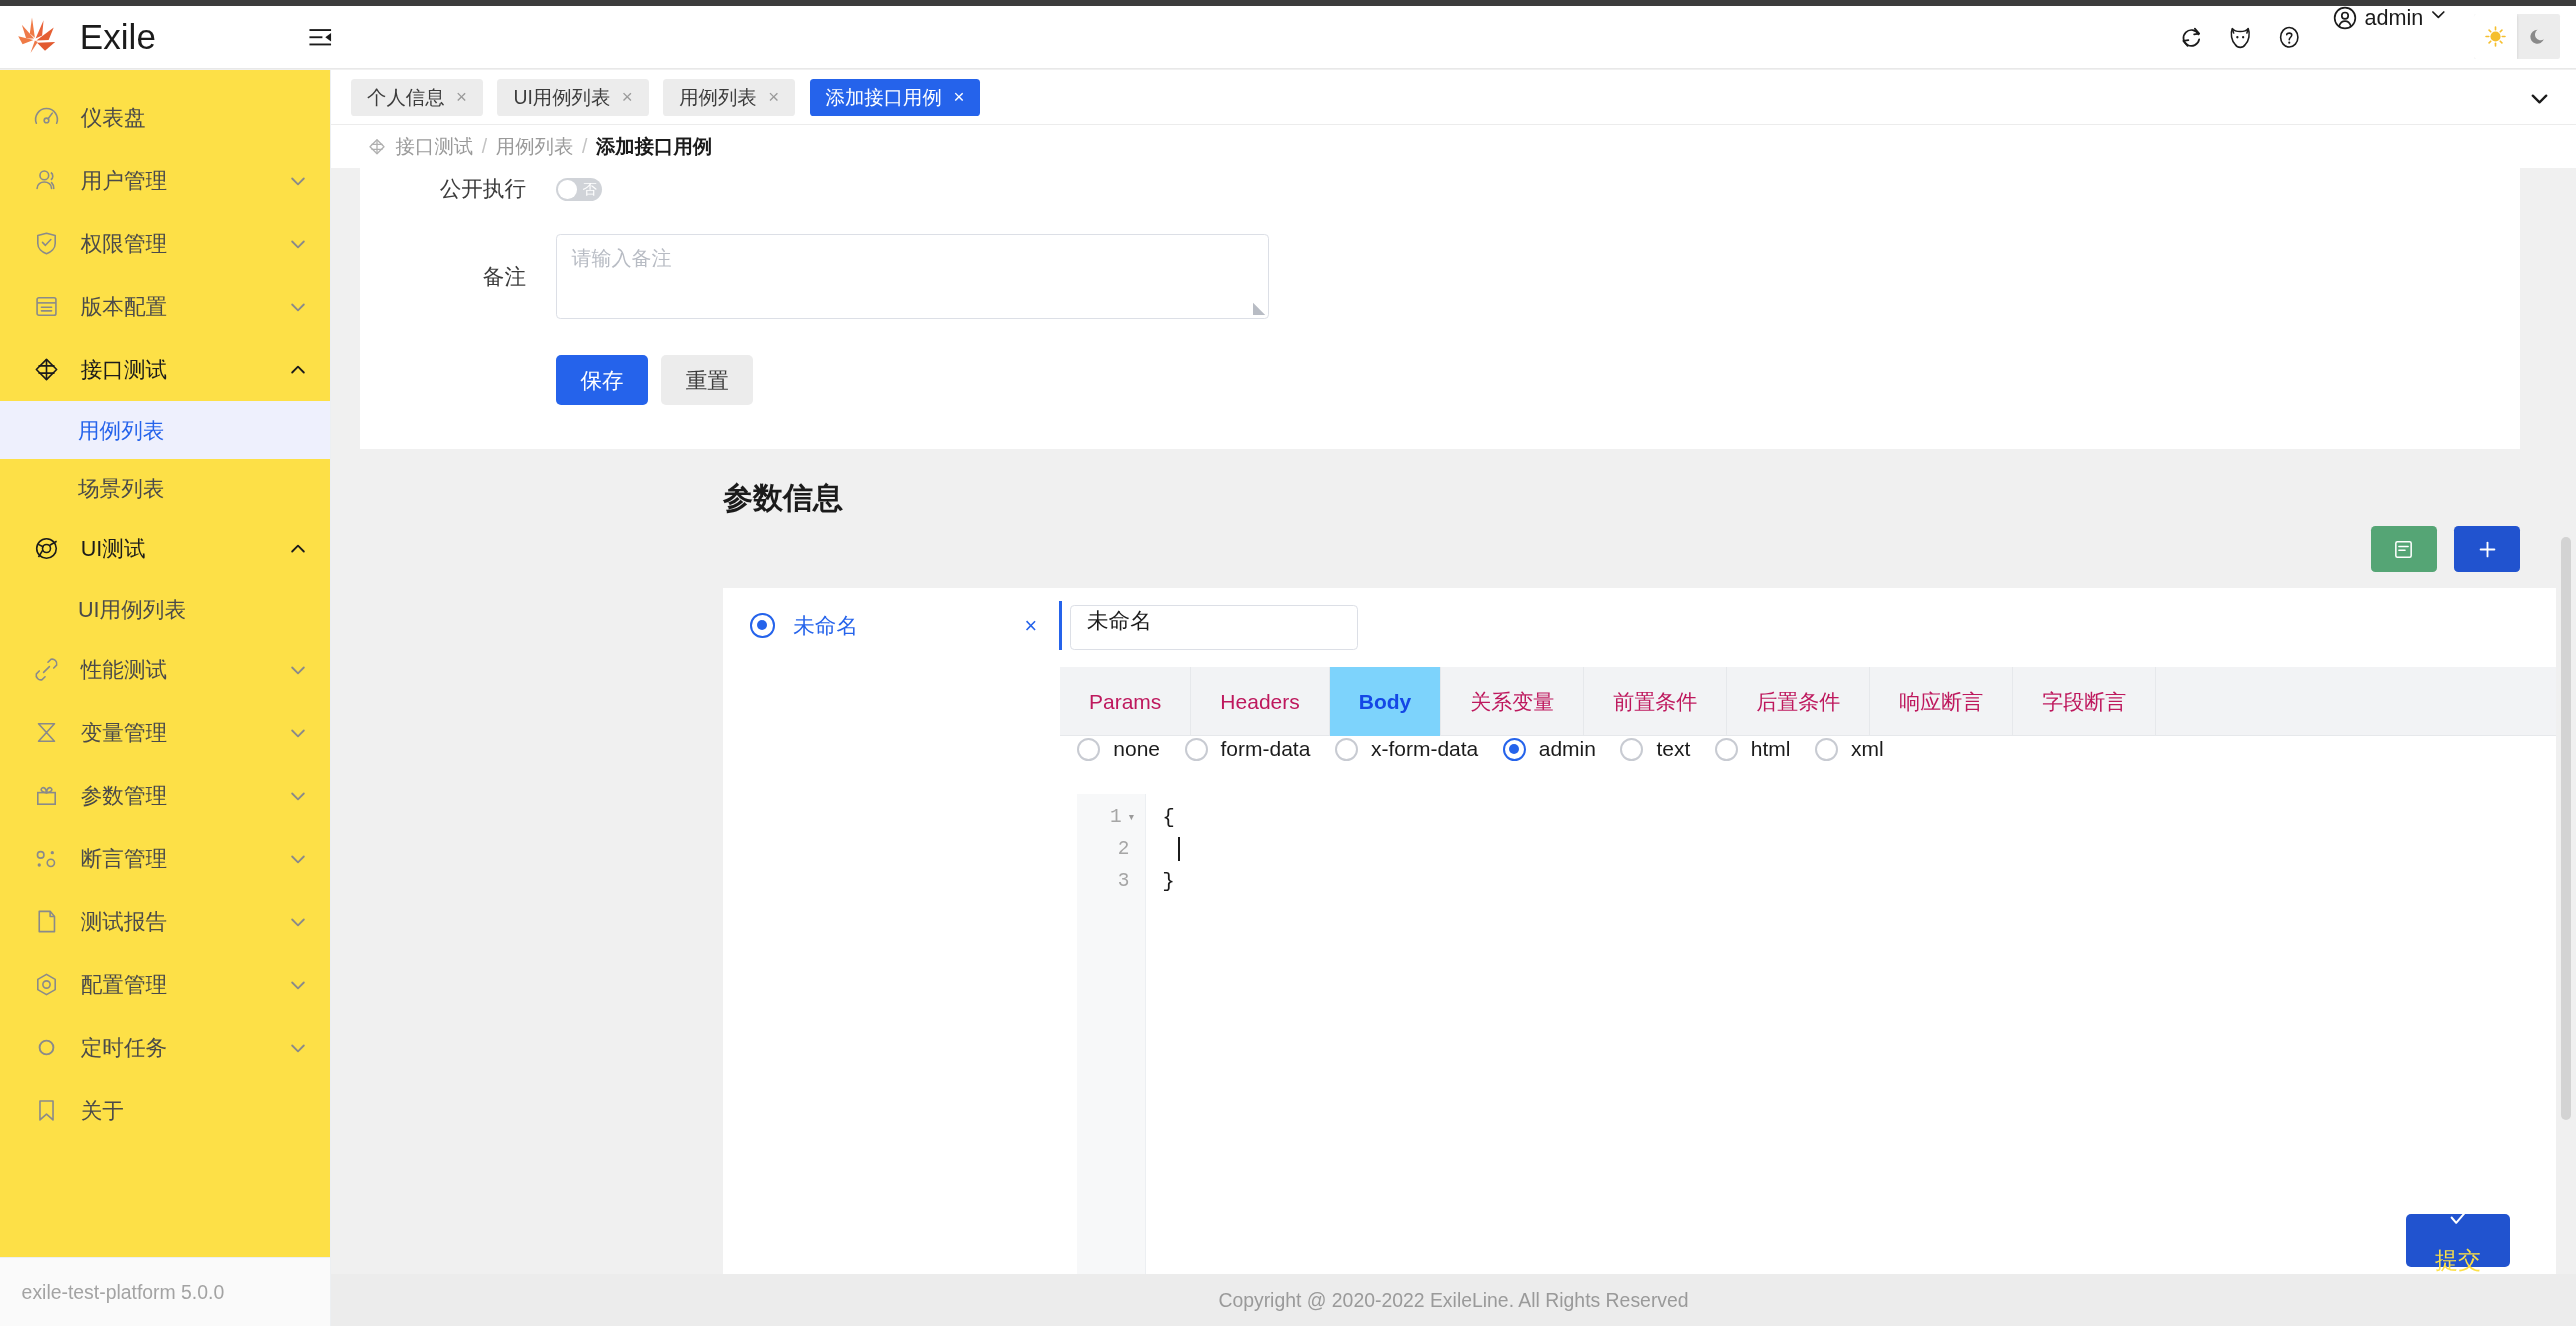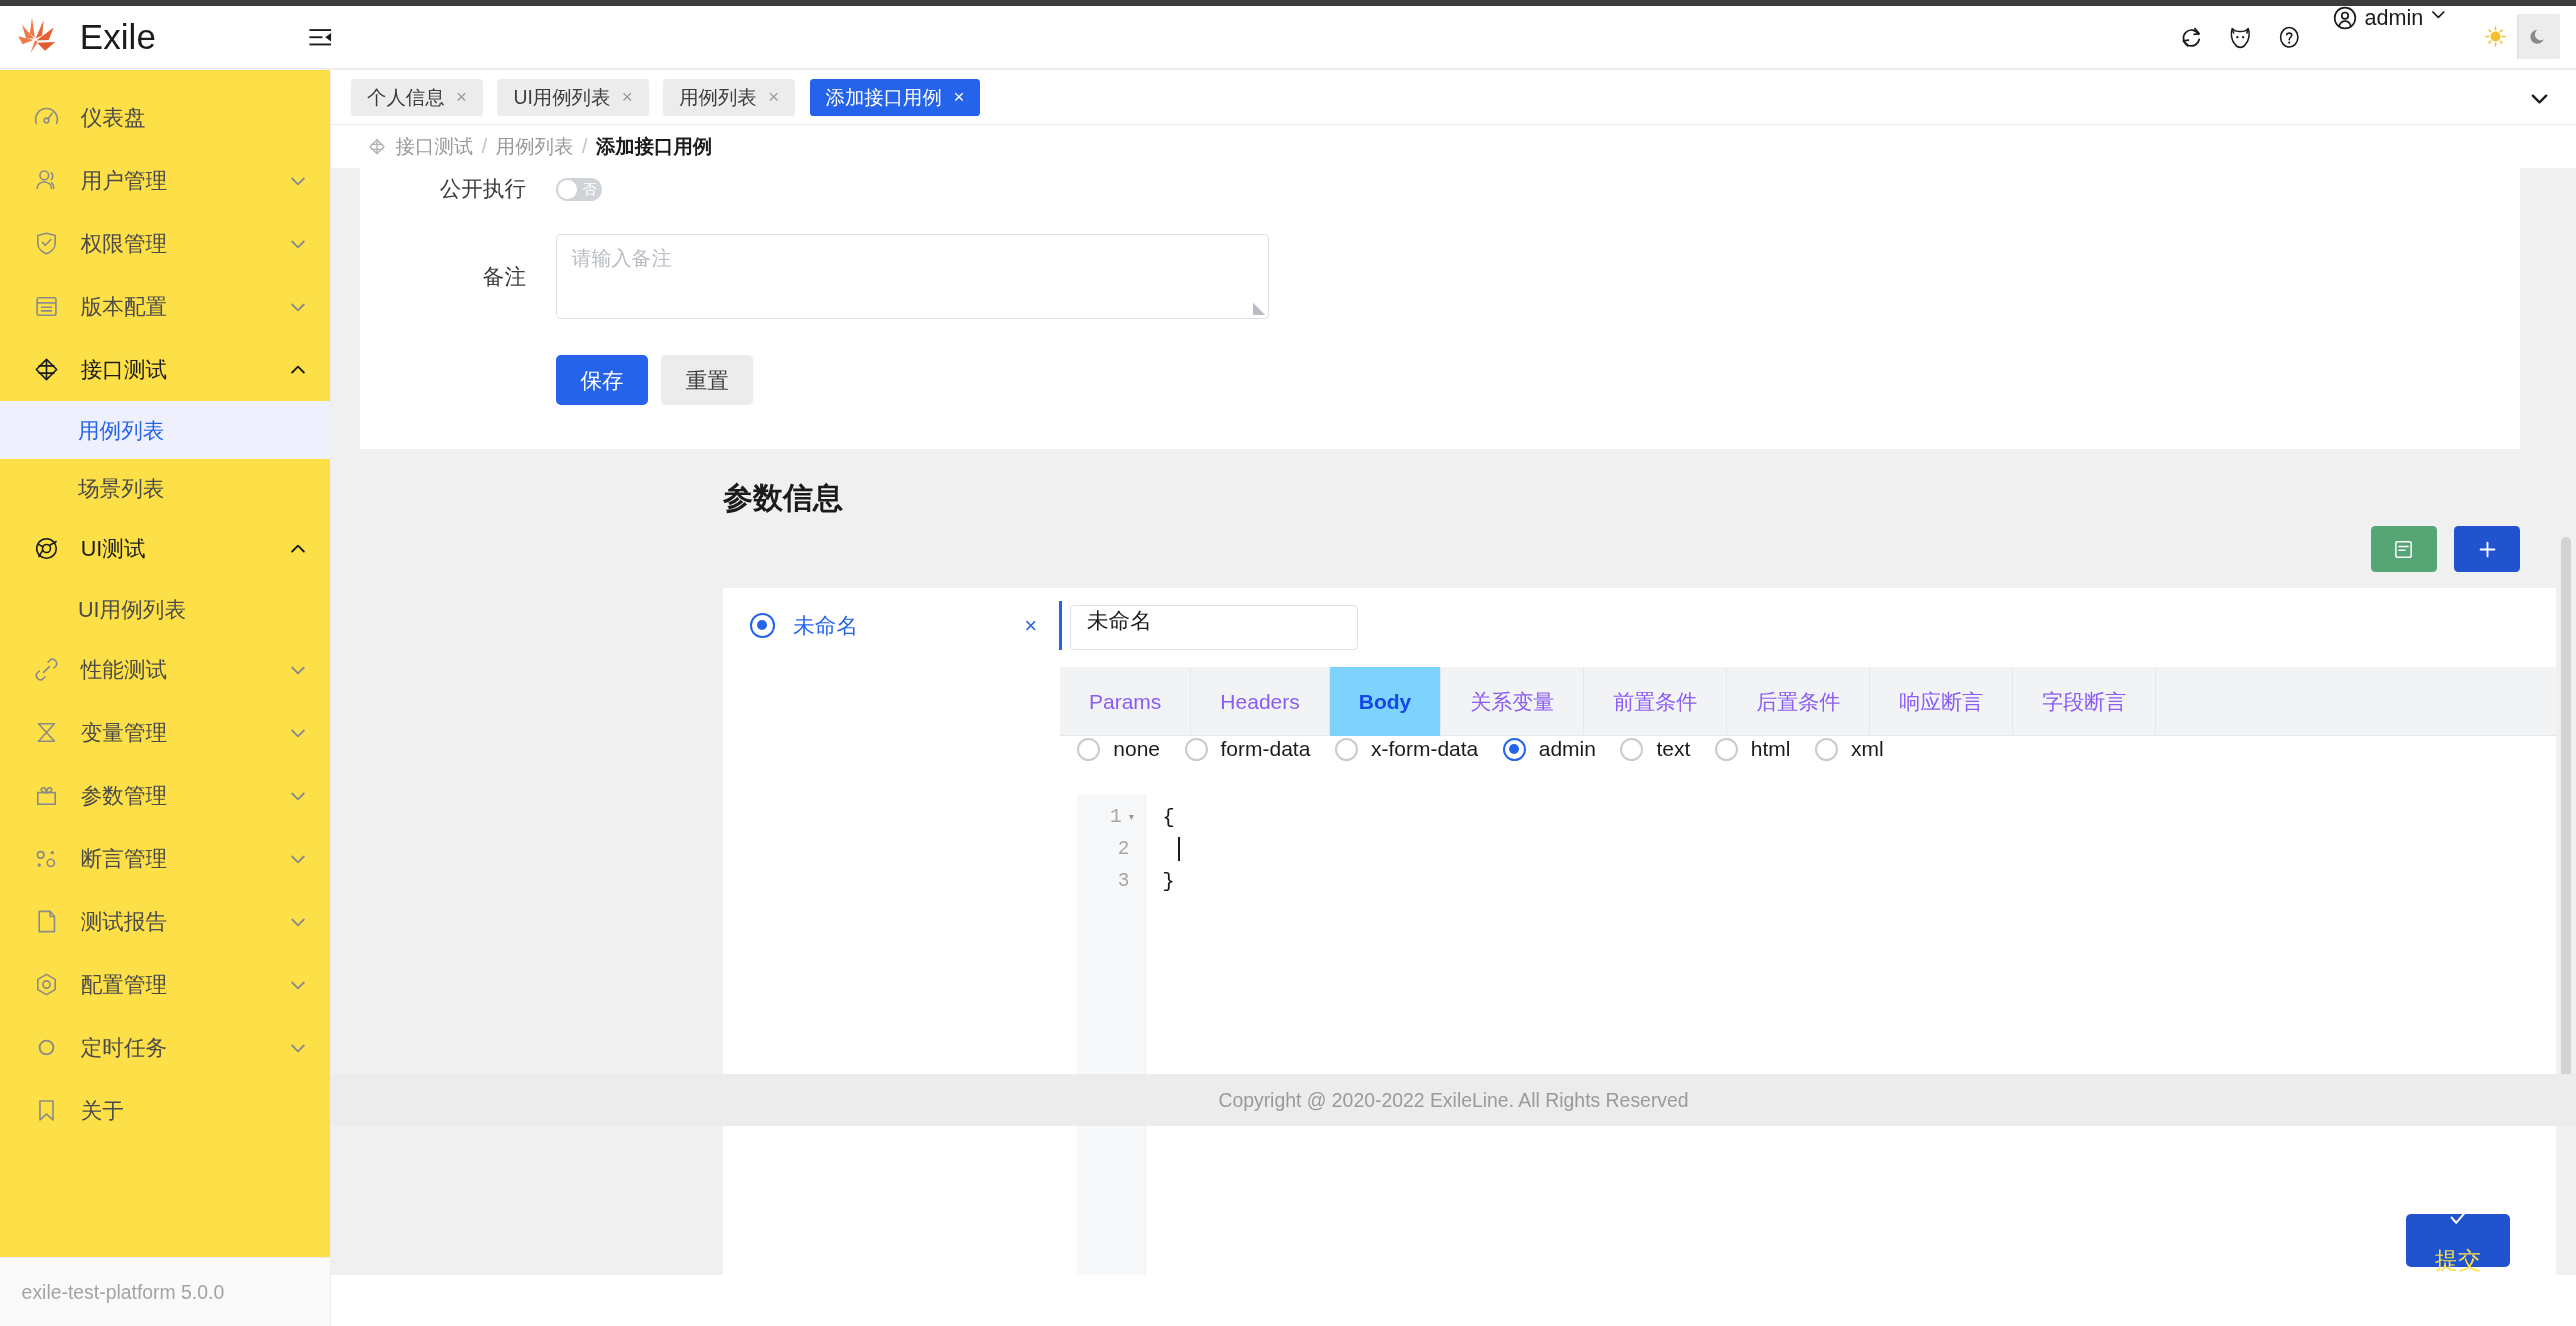--- a/index.html
+++ b/index.html
@@ -4,21 +4,21 @@
 <style>
   * { box-sizing: border-box; }
   html, body {
     margin: 0; padding: 0;
     width: 2576px; height: 1326px;
     overflow: hidden;
     font-family: "Liberation Sans", sans-serif;
     background: #ffffff;
     -webkit-font-smoothing: antialiased;
   }
-  .app { position: relative; width: 2576px; height: 1126px; background: #f0f0f0; }
+  .app { position: relative; width: 2576px; height: 1326px; background: #f0f0f0; }
 
   
   .chrome-strip {
     position: absolute; top: 0; left: 0; width: 2576px; height: 5.8px;
     background: #3c3c3c;
   }
 
   
   .header {
     position: absolute; top: 5.8px; left: 0; width: 2576px; height: 63px;
@@ -214,21 +214,21 @@
     padding: 0 16px; font-size: 21.6px; color: #1b1b1b;
     font-family: "Liberation Sans", sans-serif;
   }
   .inner-tabs {
     position: absolute; top: 79px; left: 0; width: 100%; height: 69px;
     display: flex; background: #f2f3f5;
     border-bottom: 0.7px solid #e6e8eb;
   }
   .itab {
     display: flex; align-items: center; justify-content: center;
-    height: 69px; padding: 0 29px; font-size: 21px; color: #8b5cf6;
+    height: 69px; padding: 0 29px; font-size: 21px; color: #be185d;
     cursor: pointer; border-right: 0.7px solid #e6e8eb; white-space: nowrap;
   }
   .itab.active { background: #7dd3fc; color: #1447e6; font-weight: 700; }
   .itab-filler { flex: 1; height: 69px; }
 
   .radio-row {
     position: absolute; top: 149px; left: 17.3px;
     display: flex; align-items: center; gap: 0;
   }
   .rb-opt { display: flex; align-items: center; margin-right: 24.5px; cursor: pointer; }

